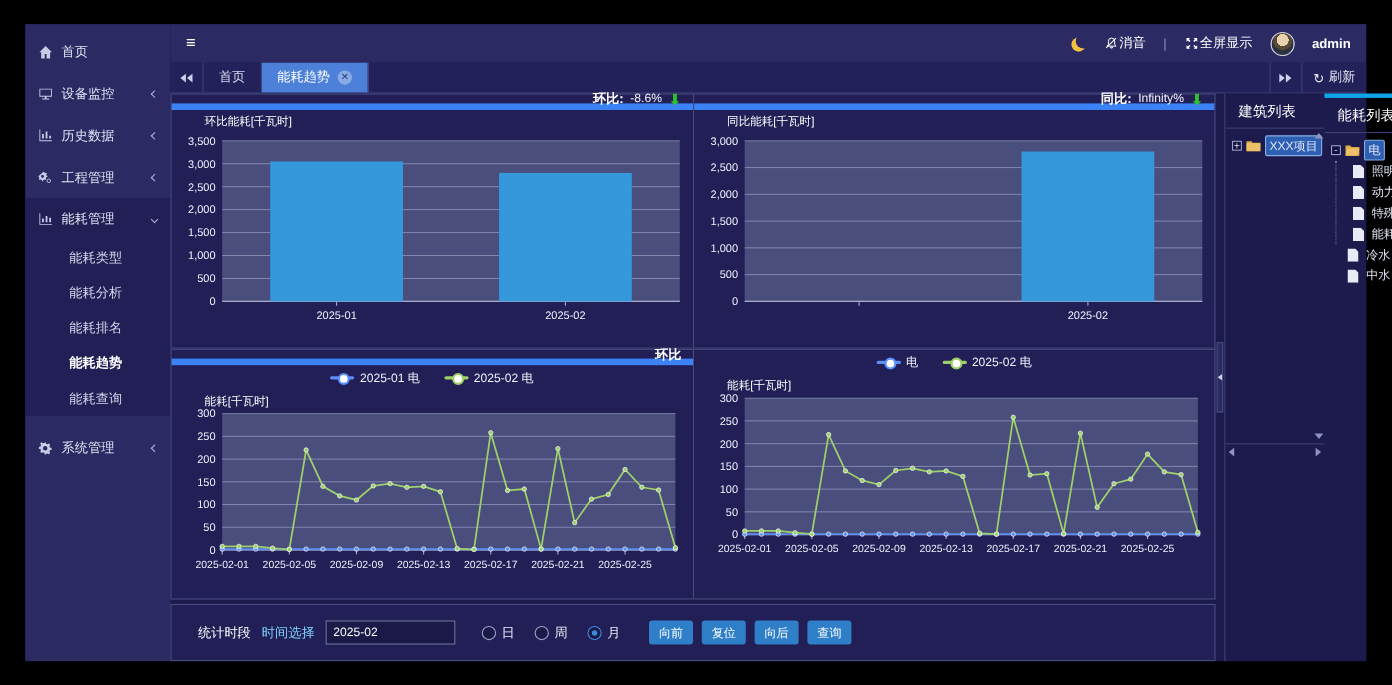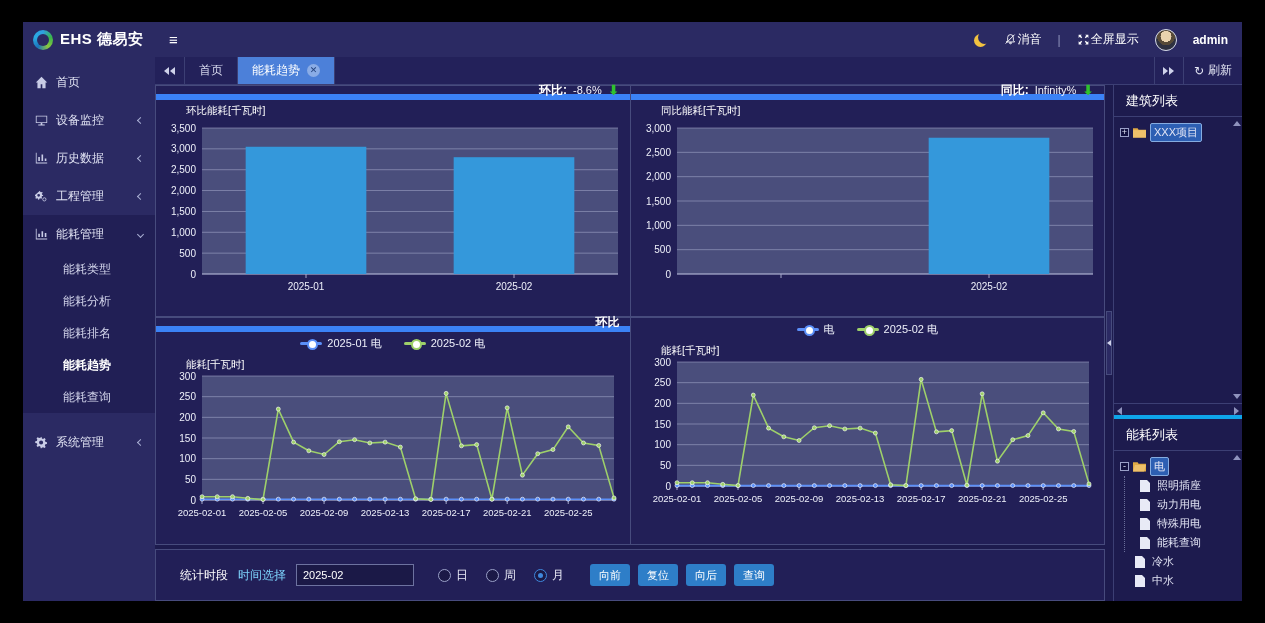--- a/index.html
+++ b/index.html
@@ -86,21 +86,21 @@
   .btn { background:#2e7ec8; color:#fff; border:none; border-radius:3px; height:22px; padding:0 9px;
     font-size:11px; cursor:pointer; font-family:inherit; }
 
   
   .splitter { width:8px; display:flex; align-items:center; justify-content:center; }
   .splitter-handle { width:6px; height:64px; background:#2b2a63; border:1px solid #474b7d; display:flex;
     align-items:center; justify-content:center; cursor:col-resize; }
   .splitter-handle .tri.l { border-right-width:4px; border-top-width:3px; border-bottom-width:3px; }
 
   
-  .side-panel { flex:1; background:#1d1b4e; border-left:1px solid #3c3f74; display:flex; flex-direction:column; min-width:0; }
+  .side-panel { flex:1; background:#1d1b4e; border-left:1px solid #3c3f74; display:flex; min-width:0; }
   .list-section { display:flex; flex-direction:column; }
   .list-head { height:32px; display:flex; align-items:center; padding:0 12px; font-size:13px; color:#fff;
     border-bottom:1px solid #3c3f74; flex-shrink:0; }
   .tree-body { position:relative; flex:1; padding:6px 2px 0 6px; overflow:hidden; }
   .vscroll { position:absolute; right:1px; top:2px; bottom:2px; width:9px; }
   .scroll-arrow { position:absolute; width:0; height:0; left:1px; }
   .scroll-arrow.up { top:2px; border-left:4px solid transparent; border-right:4px solid transparent; border-bottom:5px solid #8f93bd; }
   .scroll-arrow.dn { bottom:2px; border-left:4px solid transparent; border-right:4px solid transparent; border-top:5px solid #8f93bd; }
   .hscroll { height:12px; border-top:1px solid #3c3f74; position:relative; flex-shrink:0; }
   .scroll-arrow.lf { top:3px; left:3px; border-top:4px solid transparent; border-bottom:4px solid transparent; border-right:5px solid #8f93bd; }
@@ -113,24 +113,20 @@
   .node-label.selected { background:#2d5fb3; border:1px solid #86ace0; }
   .icon-folder { width:13px; height:11px; flex-shrink:0; }
   .icon-file { width:10px; height:12px; flex-shrink:0; }
 </style>
 </head>
 <body>
 
 <div class="app">
 
   <div class="sidebar">
-    <div class="brand">
-      <span class="brand-logo"></span>
-      <span class="brand-text">EHS 德易安</span>
-    </div>
     <div class="nav">
       <div class="nav-item">
         <span class="nav-icon">
             <svg viewBox="0 0 16 16">
               <path d="M8 1 1 8h2v7h4v-5h2v5h4V8h2z"></path>
             </svg>
           </span>
         <span class="lbl">首页</span>
       </div>
       <div class="nav-item">

